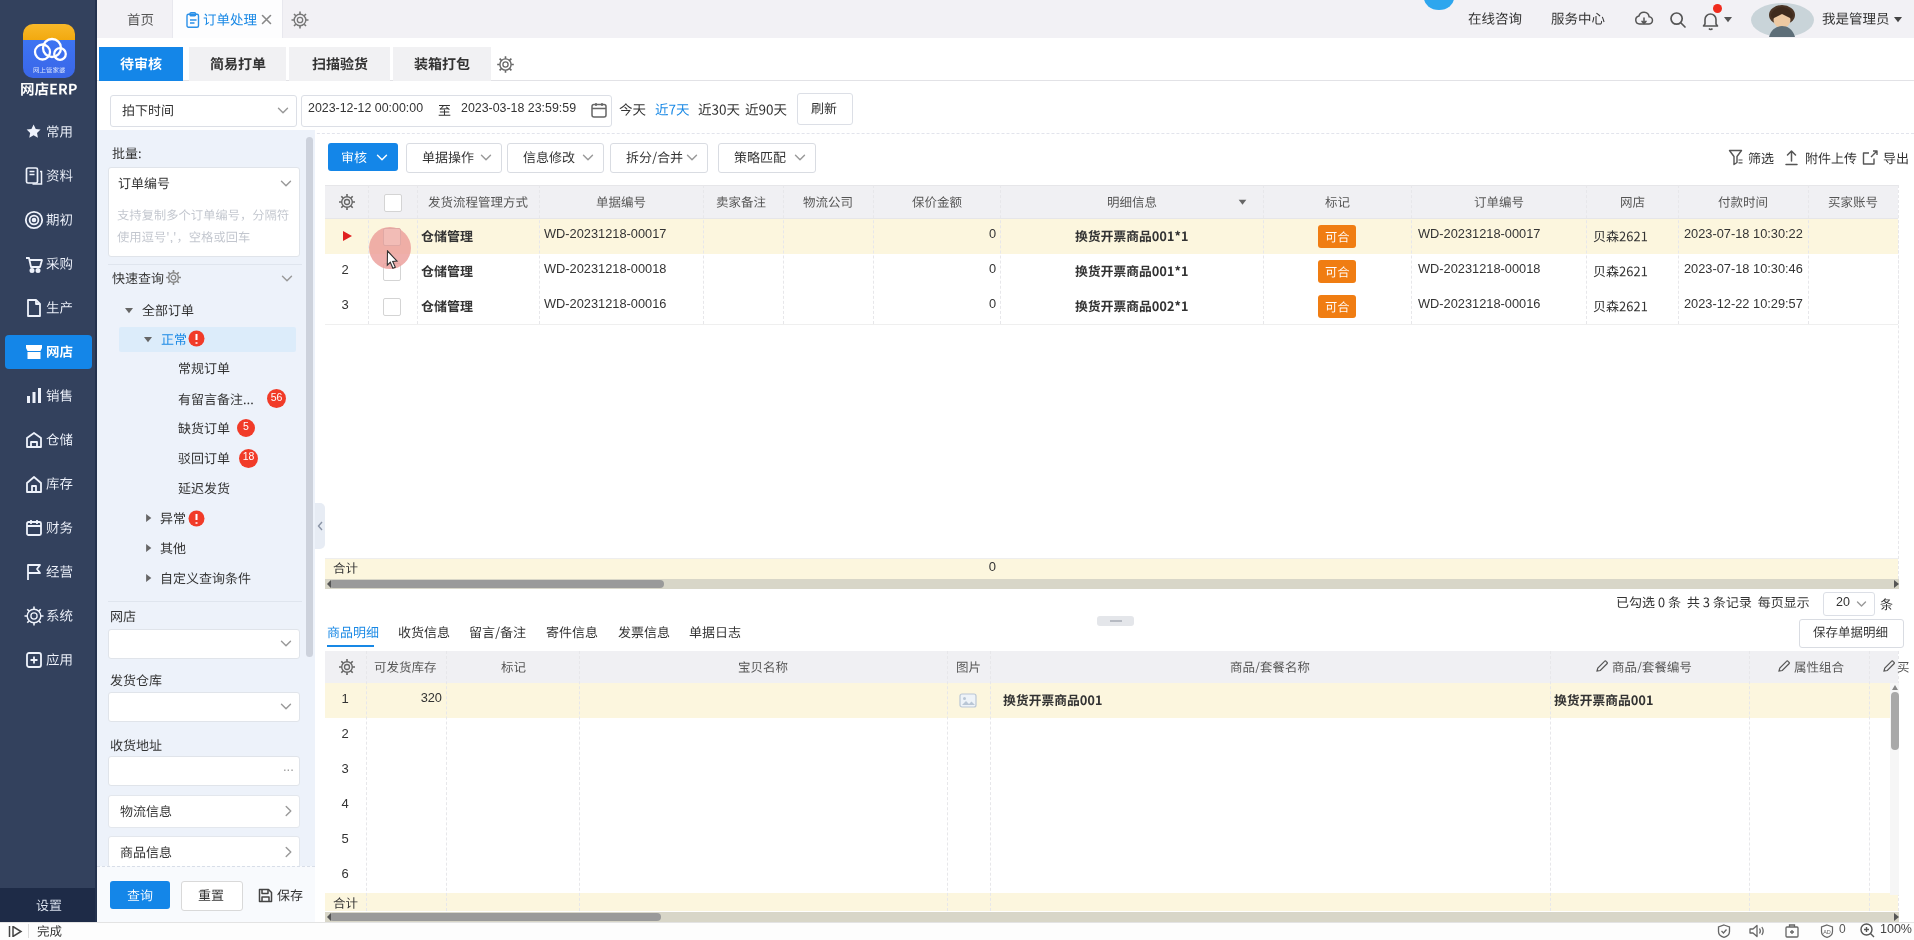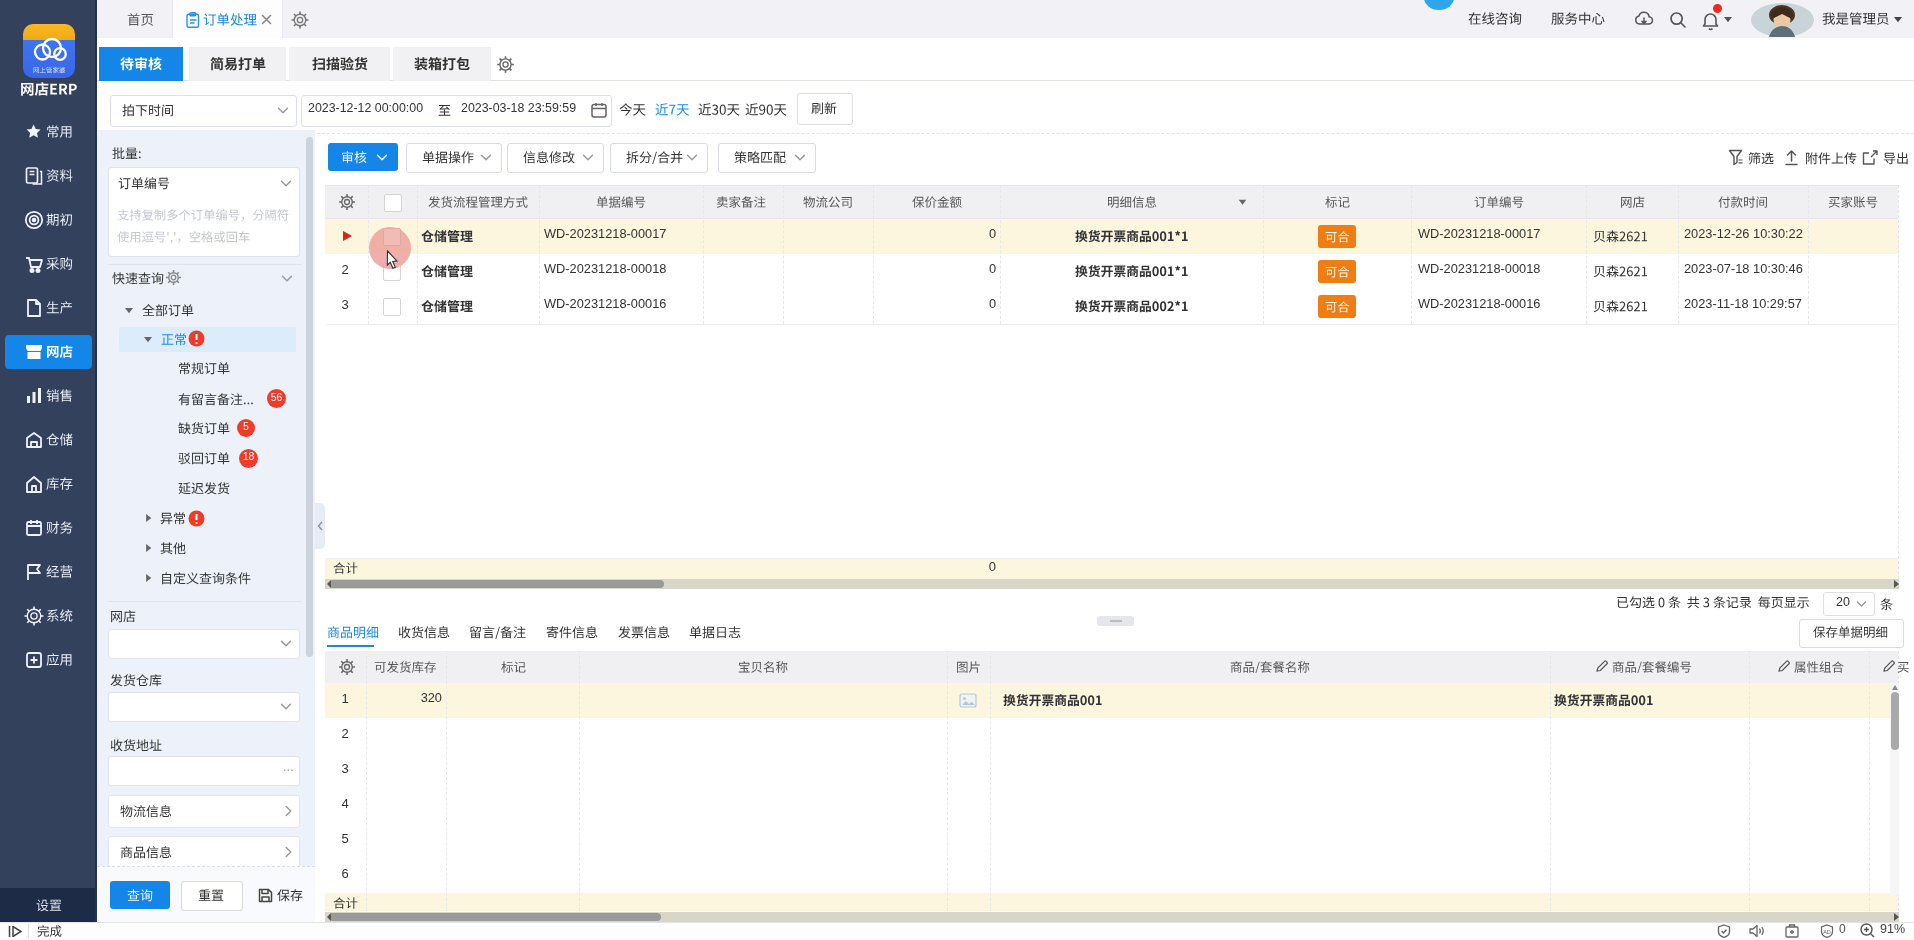--- a/index.html
+++ b/index.html
@@ -1145,21 +1145,21 @@
 <div class="a" style="left:1593.0px;top:230.0px">
       <svg class="cj" style="width:54.9px;height:13.0px" viewBox="0 -860 4220 1000" fill="#333">
         <use href="#g193" x="0"></use>
         <use href="#g194" x="1000"></use>
         <use href="#g195" x="2000"></use>
         <use href="#g196" x="2555"></use>
         <use href="#g195" x="3110"></use>
         <use href="#g197" x="3665"></use>
       </svg>
     </div>
-<div class="a t" style="left:1684.0px;top:228.0px;font-size:12.8px;color:#333">2023-12-26 10:30:22</div>
+<div class="a t" style="left:1684.0px;top:228.0px;font-size:12.8px;color:#333">2023-07-18 10:30:22</div>
 <div class="a t" style="left:345.0px;top:262.9px;font-size:13.0px;color:#333;transform:translateX(-50%)">2</div>
 <div class="a" style="left:421.0px;top:265.0px">
       <svg class="cj" style="width:52.0px;height:13.0px" viewBox="0 -860 4000 1000" fill="#333">
         <use href="#g180" x="0"></use>
         <use href="#g181" x="1000"></use>
         <use href="#g182" x="2000"></use>
         <use href="#g183" x="3000"></use>
       </svg>
     </div>
 <div class="a t" style="left:544.0px;top:263.0px;font-size:12.8px;color:#333">WD-20231218-00018</div>
@@ -1235,21 +1235,21 @@
 <div class="a" style="left:1593.0px;top:300.0px">
       <svg class="cj" style="width:54.9px;height:13.0px" viewBox="0 -860 4220 1000" fill="#333">
         <use href="#g193" x="0"></use>
         <use href="#g194" x="1000"></use>
         <use href="#g195" x="2000"></use>
         <use href="#g196" x="2555"></use>
         <use href="#g195" x="3110"></use>
         <use href="#g197" x="3665"></use>
       </svg>
     </div>
-<div class="a t" style="left:1684.0px;top:298.0px;font-size:12.8px;color:#333">2023-11-18 10:29:57</div>
+<div class="a t" style="left:1684.0px;top:298.0px;font-size:12.8px;color:#333">2023-12-22 10:29:57</div>
 <svg class="a" style="left:342.0px;top:230.0px" width="11" height="12" viewBox="0 0 11 12">
       <path d="M1 1l9 5-9 5z" fill="#e02020"></path>
     </svg>
 <div class="a cb" style="left:383px;top:263px"></div>
 <div class="a cb" style="left:383px;top:298px"></div>
 <div class="a" style="left:369px;top:227px;width:42px;height:42px;border-radius:50%;background:rgba(236,158,154,.82)"></div>
 <div class="a" style="left:383px;top:228px;width:16px;height:16px;border-radius:2px;background:#f2bcb6;border:1px solid #e0a8a4"></div>
 <svg class="a" style="left:386.0px;top:250.0px" width="15" height="21" viewBox="0 0 15 21">
       <path d="M1.5 1l9.5 10-4.3.4 2.6 5.8-2.4 1-2.6-5.9-3 2.9z" fill="#fff" stroke="#333" stroke-width="1.1"></path>
     </svg>
@@ -1553,13 +1553,13 @@
       </g>
       <text x="7" y="9.5" font-size="5.5" text-anchor="middle" fill="#666" font-family="Liberation Sans">AD</text>
     </svg>
 <div class="a t" style="left:1839.0px;top:922.9px;font-size:12.0px;color:#555">0</div>
 <svg class="a" style="left:1860.0px;top:923.0px" width="15" height="15" viewBox="0 0 15 15">
       <g fill="none" stroke="#555" stroke-width="1.4">
         <circle cx="6.5" cy="6.5" r="5.5"></circle>
         <path d="M6.5 4v5M4 6.5h5M10.5 10.5l3.5 3.5"></path>
       </g>
     </svg>
-<div class="a t" style="left:1880.0px;top:922.6px;font-size:12.5px;color:#444">91%</div>
+<div class="a t" style="left:1880.0px;top:922.6px;font-size:12.5px;color:#444">100%</div>
 </div>
 </body></html>

